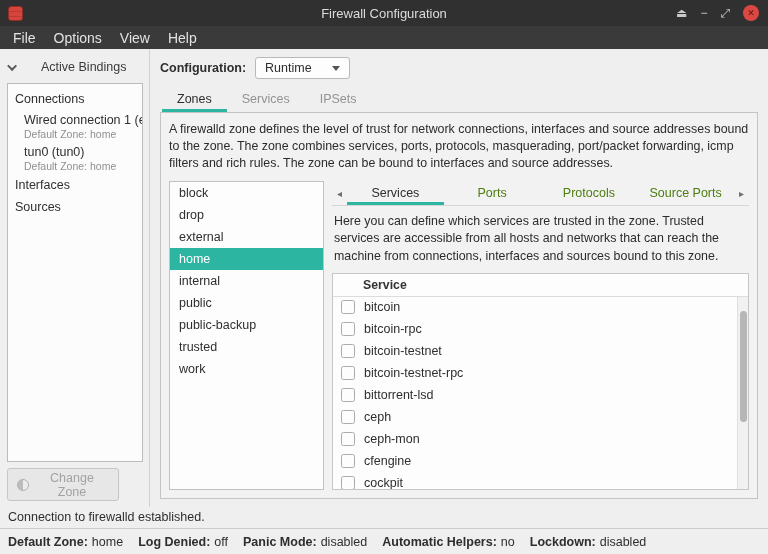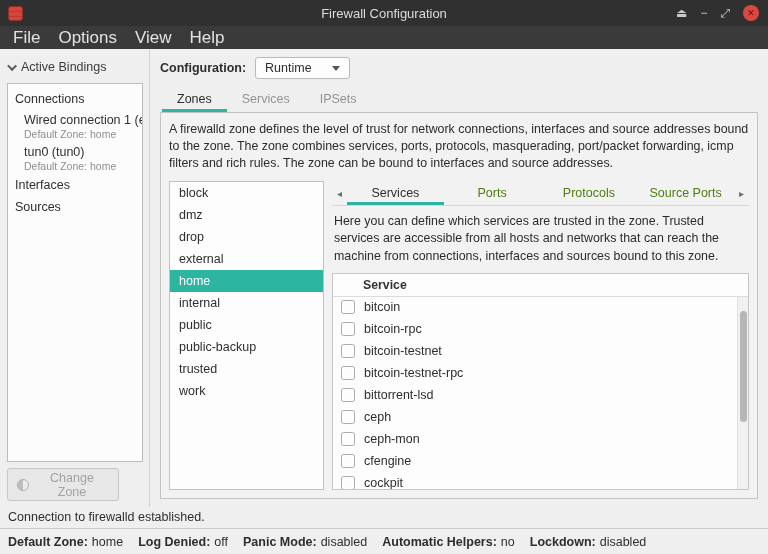--- a/index.html
+++ b/index.html
@@ -30,31 +30,31 @@
     width: 16px; height: 16px; border-radius: 50%; background: #dc4841;
     color: #5c1512; font-size: 9px; font-weight: bold;
     display: flex; align-items: center; justify-content: center;
   }
 
   
   .menubar {
     height: 23px; background: #3a3a3a; color: #e2e2e2;
     display: flex; align-items: center; padding-left: 4px; flex: none;
   }
-  .menu-item { padding: 3px 9px; font-size: 17px; }
+  .menu-item { padding: 3px 9px; font-size: 14px; }
 
   
   .content { flex: 1; display: flex; min-height: 0; }
 
   
   .sidebar {
     width: 150px; flex: none; padding: 6px 6px 6px 7px;
     border-right: 1px solid #d2d2d2; display: flex; flex-direction: column;
   }
-  .sb-header { display: flex; align-items: center; gap: 4px; height: 24px; padding-left: 3px; color: #3a3a3a; }
+  .sb-header { display: flex; align-items: center; gap: 24px; height: 24px; padding-left: 3px; color: #3a3a3a; }
   .chevron {
     width: 7px; height: 7px; border-left: 2px solid #5a5a5a; border-bottom: 2px solid #5a5a5a;
     transform: rotate(-45deg) translateY(-2px);
   }
   .sb-panel {
     flex: 1; margin-top: 4px; background: #fcfcfc; border: 1px solid #bcbcbc;
     overflow: hidden; padding-top: 4px;
   }
   .sb-item { padding: 4px 7px; color: #2f2f2f; white-space: nowrap; }
   .sb-child { padding: 3px 0 2px 16px; white-space: nowrap; overflow: hidden; }
@@ -187,21 +187,20 @@
         <span class="mtab">IPSets</span>
       </div>
 
       <div class="notebook">
         <div class="zone-desc">A firewalld zone defines the level of trust for network connections, interfaces and source addresses bound to the zone. The zone combines services, ports, protocols, masquerading, port/packet forwarding, icmp filters and rich rules. The zone can be bound to interfaces and source addresses.</div>
 
         <div class="lower">
 
           <div class="zone-list">
             <div class="zone-row">block</div>
-            <div class="zone-row">dmz</div>
             <div class="zone-row">drop</div>
             <div class="zone-row">external</div>
             <div class="zone-row selected">home</div>
             <div class="zone-row">internal</div>
             <div class="zone-row">public</div>
             <div class="zone-row">public-backup</div>
             <div class="zone-row">trusted</div>
             <div class="zone-row">work</div>
           </div>
 

